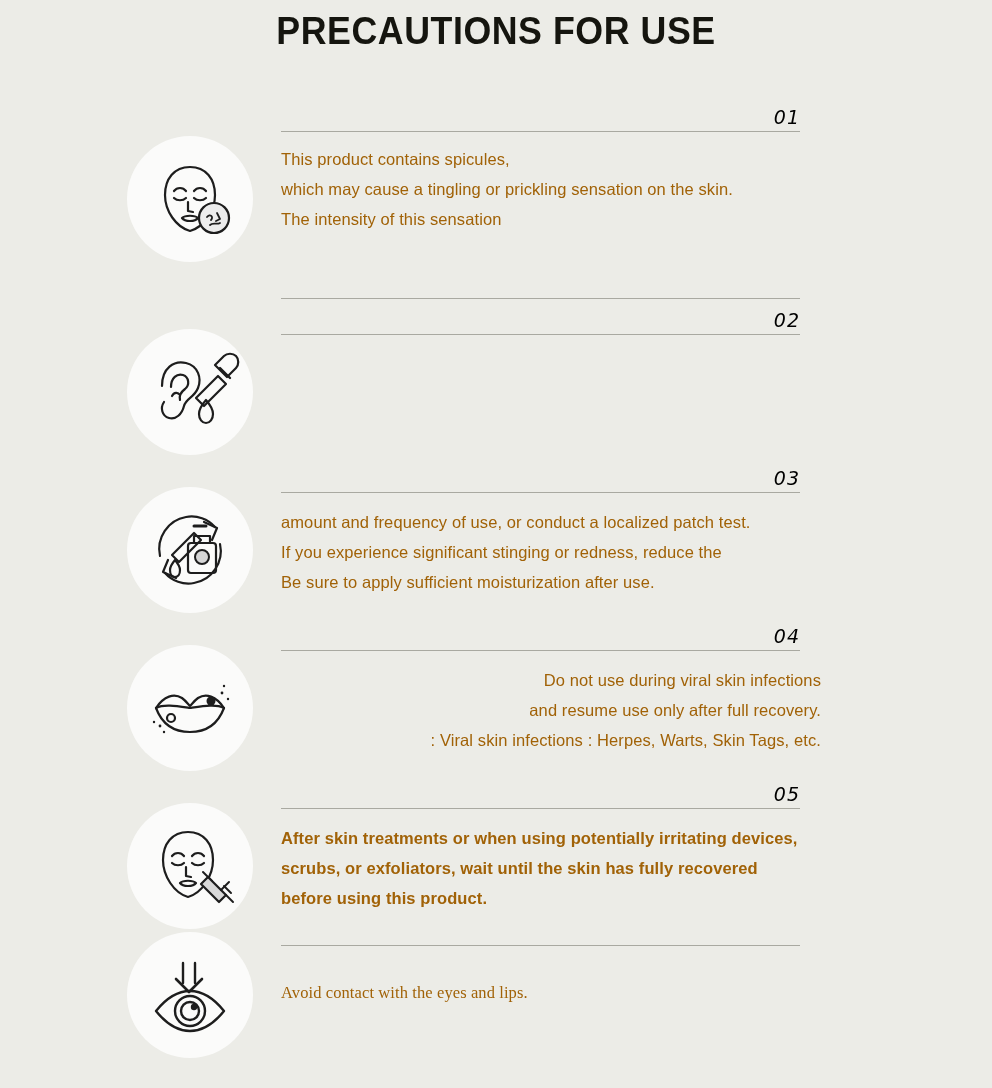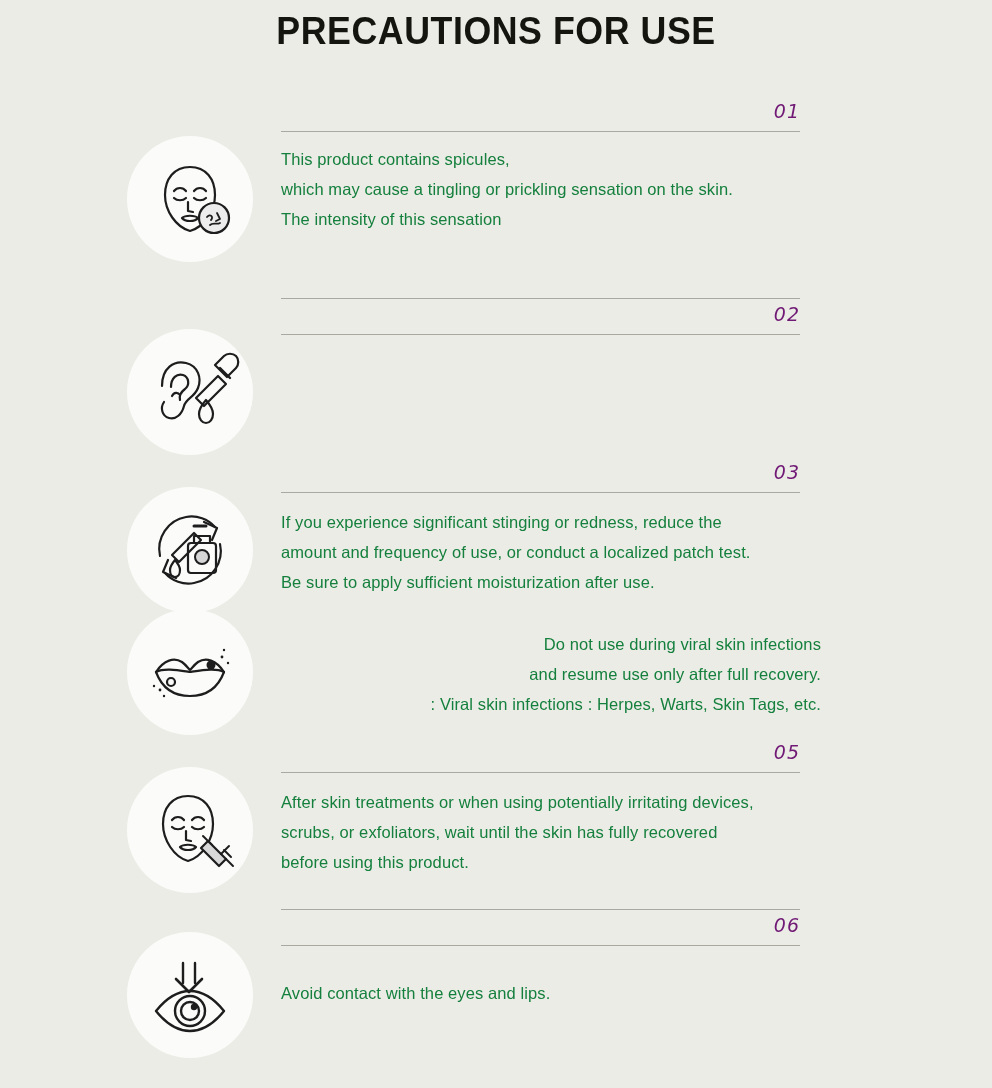--- a/index.html
+++ b/index.html
@@ -58,26 +58,26 @@
   .p-head {
     position: relative;
     margin-left: 281px;
     width: 519px;
     height: 36px;
   }
 
   .p-num {
     position: absolute;
     right: 0;
-    bottom: 11px;
+    bottom: 5px;
     font-size: 19px;
     font-style: italic;
     font-weight: 400;
     letter-spacing: 1px;
-    color: #701a75;
+    color: #000000;
     font-family: "DejaVu Sans", sans-serif;
     line-height: 20px;
   }
 
   .p-rule {
     position: absolute;
     left: 0;
     bottom: 0;
     width: 519px;
     height: 1px;
@@ -116,21 +116,21 @@
   .p-text {
     margin-left: 281px;
     width: 540px;
     padding-top: 10px;
     padding-bottom: 10px;
   }
 
   .p-line {
     font-size: 16.5px;
     line-height: 30px;
-    color: #15803d;
+    color: #a16207;
     white-space: nowrap;
     letter-spacing: 0.1px;
   }
 
   
   .s1 .p-body { min-height: 152px; }
   .s1 .p-icon { top: 4px; }
   .s1 .p-text { padding-top: 12px; }
 
   .s2 .p-body { min-height: 122px; }
@@ -138,25 +138,25 @@
   .s2 .p-text { padding-top: 14px; }
 
   .s3 .p-body { min-height: 122px; }
   .s3 .p-icon { top: -6px; }
   .s3 .p-text { padding-top: 14px; }
 
   .s4 .p-body { min-height: 122px; }
   .s4 .p-icon { top: -6px; }
   .s4 .p-text { padding-top: 14px; text-align: right; }
 
-  .s5 .p-body { min-height: 122px; }
+  .s5 .p-body { min-height: 122px; font-weight: bold; }
   .s5 .p-icon { top: -6px; }
   .s5 .p-text { padding-top: 14px; }
 
-  .s6 .p-body { min-height: 98px; }
+  .s6 .p-body { min-height: 98px; font-family: Liberation Serif, serif; }
   .s6 .p-icon { top: -14px; }
   .s6 .p-text { padding-top: 32px; }
 
   .gap-sm { height: 14px; }
   .gap-md { height: 22px; }
 </style>
 </head>
 <body>
 
 <div class="page">
@@ -230,28 +230,32 @@
             <path d="M38 80 L25 74 L30 62"></path>
             <rect x="50" y="45" width="28" height="30" rx="3"></rect>
             <path d="M56 45 L56 38 L72 38 L72 45"></path>
             <circle cx="64" cy="59" r="7" fill="#d6d6d6" stroke="#1d1d1d" stroke-width="2"></circle>
             <path d="M34 57 L56 35 L63 42 L41 64 Z"></path>
             <path d="M56 28 L68 28" stroke-width="3"></path>
             <path d="M32 72 C32 68 37 62 37 62 C37 62 42 68 42 72 C42 76 40 79 37 79 C34 79 32 76 32 72 Z"></path>
           </svg>
         </span>
         <div class="p-text">
+          <div class="p-line">amount and frequency of use, or conduct a localized patch test.</div>
           <div class="p-line">If you experience significant stinging or redness, reduce the</div>
-          <div class="p-line">amount and frequency of use, or conduct a localized patch test.</div>
           <div class="p-line">Be sure to apply sufficient moisturization after use.</div>
         </div>
       </div>
     </section>
 
     <section class="precaution s4">
+      <div class="p-head">
+        <span class="p-num">04</span>
+        <span class="p-rule"></span>
+      </div>
       <div class="p-body">
         <span class="p-icon">
           <svg width="104" height="104" viewBox="0 0 104 104" fill="none" stroke="#1d1d1d" stroke-width="2.2" stroke-linecap="round" stroke-linejoin="round">
             <path d="M18 52 C26 40 36 37 44 42 C48 45 50 48 52 50 C54 48 56 45 60 42 C68 37 78 40 86 52"></path>
             <path d="M18 52 C26 48 38 50 52 52 C66 50 78 48 86 52"></path>
             <path d="M18 52 C24 68 36 76 52 76 C68 76 80 68 86 52"></path>
             <circle cx="73" cy="45" r="4.5" fill="#1d1d1d" stroke="none"></circle>
             <circle cx="33" cy="62" r="4" fill="none"></circle>
             <circle cx="84" cy="37" r="1.4" fill="#1d1d1d" stroke="none"></circle>
             <circle cx="90" cy="43" r="1.2" fill="#1d1d1d" stroke="none"></circle>
@@ -295,24 +299,20 @@
           <div class="p-line">After skin treatments or when using potentially irritating devices,</div>
           <div class="p-line">scrubs, or exfoliators, wait until the skin has fully recovered</div>
           <div class="p-line">before using this product.</div>
         </div>
       </div>
       <div class="gap-sm"></div>
       <div class="p-rule closing"></div>
     </section>
 
     <section class="precaution s6">
-      <div class="p-head">
-        <span class="p-num">06</span>
-        <span class="p-rule"></span>
-      </div>
       <div class="p-body">
         <span class="p-icon">
           <svg width="104" height="104" viewBox="0 0 104 104" fill="none" stroke="#1d1d1d" stroke-width="2.4" stroke-linecap="round" stroke-linejoin="round">
             <path d="M45 20 L45 40"></path>
             <path d="M57 20 L57 40"></path>
             <path d="M38 36 L51 49 L64 36" stroke-width="2.6"></path>
             <path d="M18 68 C30 53 41 48 52 48 C63 48 74 53 86 68 C74 83 63 88 52 88 C41 88 30 83 18 68 Z"></path>
             <circle cx="52" cy="68" r="15"></circle>
             <circle cx="52" cy="68" r="9"></circle>
             <circle cx="56" cy="64" r="3.2" fill="#1d1d1d" stroke="none"></circle>

